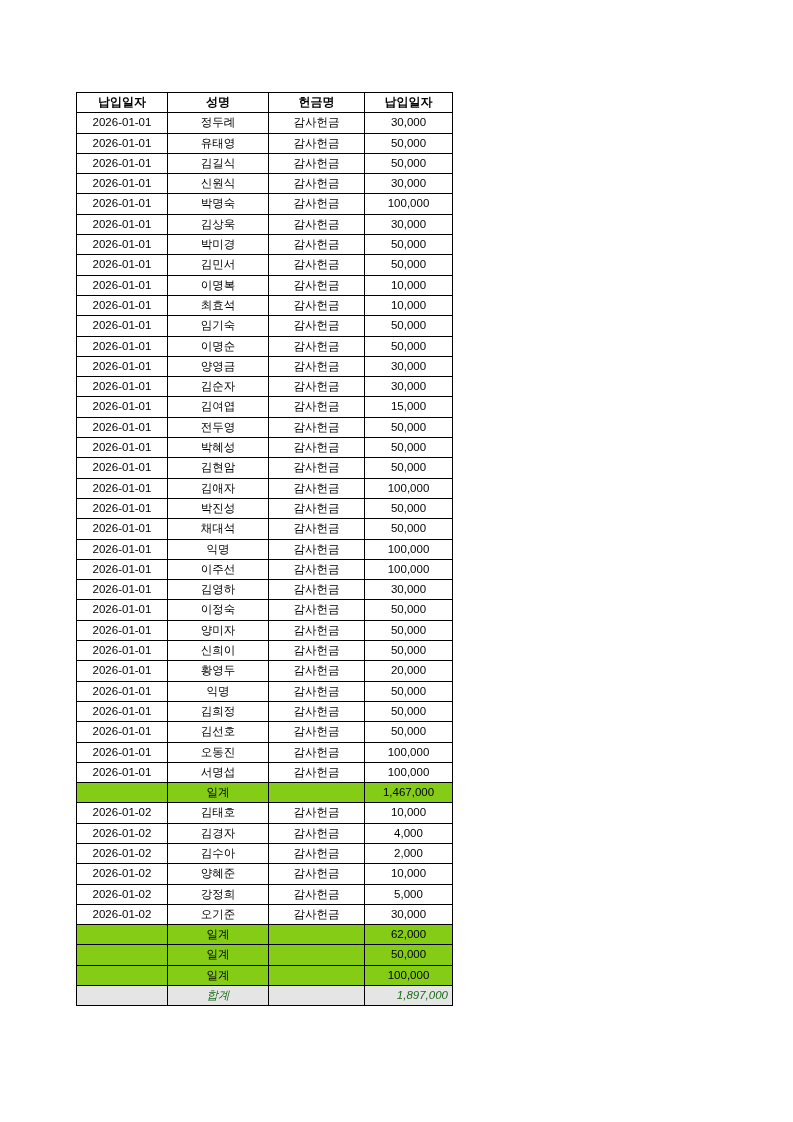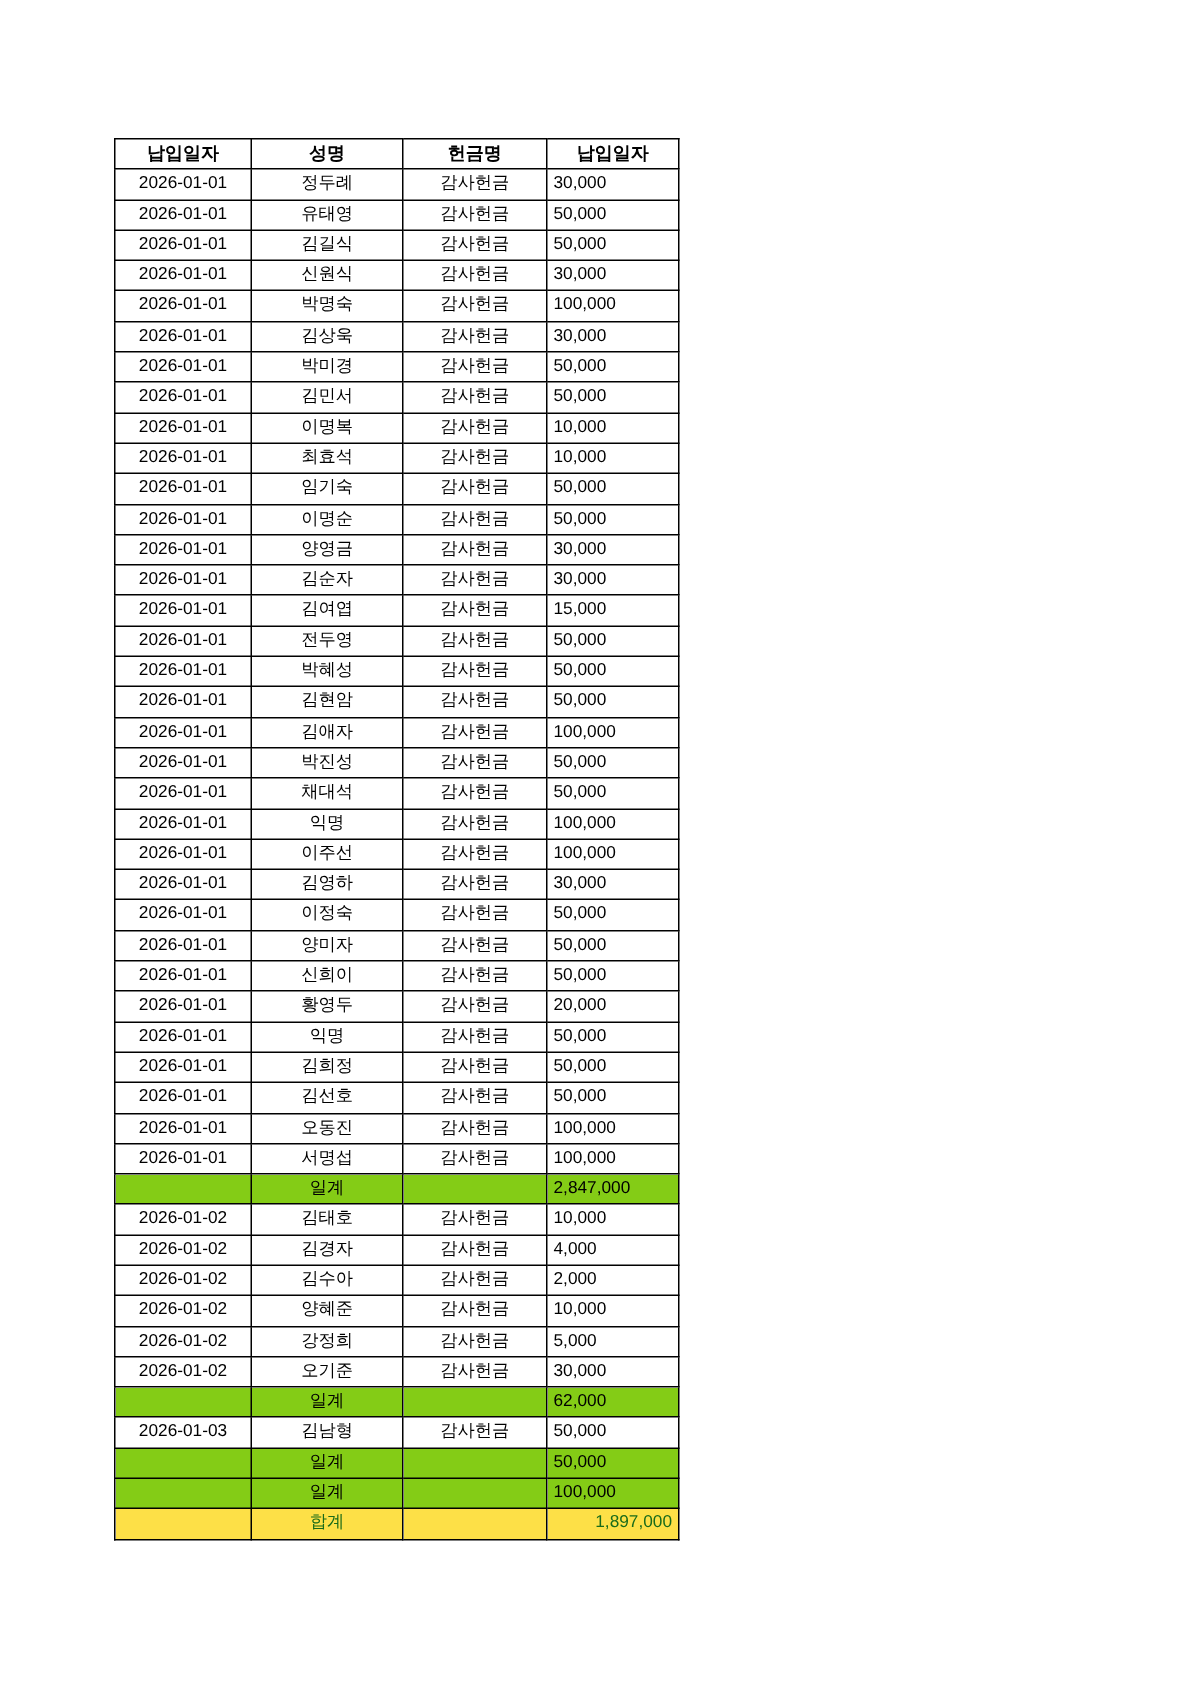--- a/index.html
+++ b/index.html
@@ -42,32 +42,33 @@
   }
   table.offering-table thead th {
     text-align: center;
     font-weight: bold;
     font-size: 12px;
   }
   td.date, td.name, td.type {
     text-align: center;
   }
   td.amount {
-    text-align: left;
+    text-align: center;
     padding-right: 5px;
   }
   tr.subtotal td {
     background: #84cc16;
   }
   tr.subtotal td.label {
     text-align: center;
   }
   tr.total td {
-    background: #fde047;
+    background: #e5e5e5;
     color: #1a6b1a;
+    font-style: italic;
   }
   tr.total td.label {
     text-align: center;
   }
   tr.total td.amount {
     text-align: right;
   }
 </style>
 </head>
 <body>
@@ -284,21 +285,21 @@
         <tr>
           <td class="date">2026-01-01</td>
           <td class="name">서명섭</td>
           <td class="type">감사헌금</td>
           <td class="amount">100,000</td>
         </tr>
         <tr class="subtotal">
           <td class="date"></td>
           <td class="name label">일계</td>
           <td class="type"></td>
-          <td class="amount">2,847,000</td>
+          <td class="amount">1,467,000</td>
         </tr>
         <tr>
           <td class="date">2026-01-02</td>
           <td class="name">김태호</td>
           <td class="type">감사헌금</td>
           <td class="amount">10,000</td>
         </tr>
         <tr>
           <td class="date">2026-01-02</td>
           <td class="name">김경자</td>
@@ -327,26 +328,20 @@
           <td class="date">2026-01-02</td>
           <td class="name">오기준</td>
           <td class="type">감사헌금</td>
           <td class="amount">30,000</td>
         </tr>
         <tr class="subtotal">
           <td class="date"></td>
           <td class="name label">일계</td>
           <td class="type"></td>
           <td class="amount">62,000</td>
-        </tr>
-        <tr>
-          <td class="date">2026-01-03</td>
-          <td class="name">김남형</td>
-          <td class="type">감사헌금</td>
-          <td class="amount">50,000</td>
         </tr>
         <tr class="subtotal">
           <td class="date"></td>
           <td class="name label">일계</td>
           <td class="type"></td>
           <td class="amount">50,000</td>
         </tr>
         <tr class="subtotal">
           <td class="date"></td>
           <td class="name label">일계</td>

